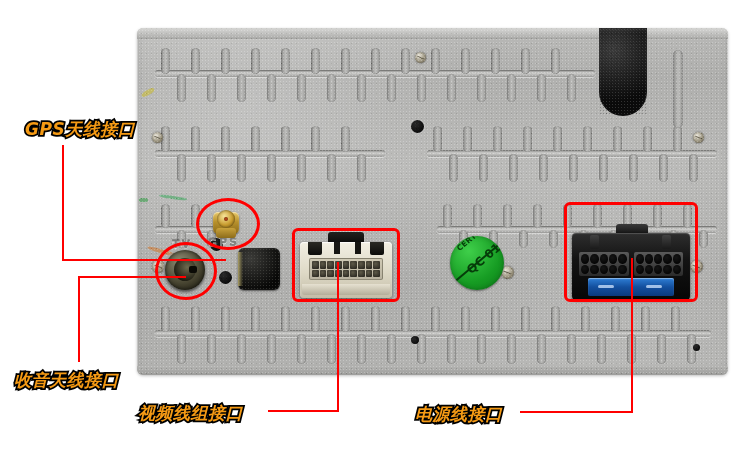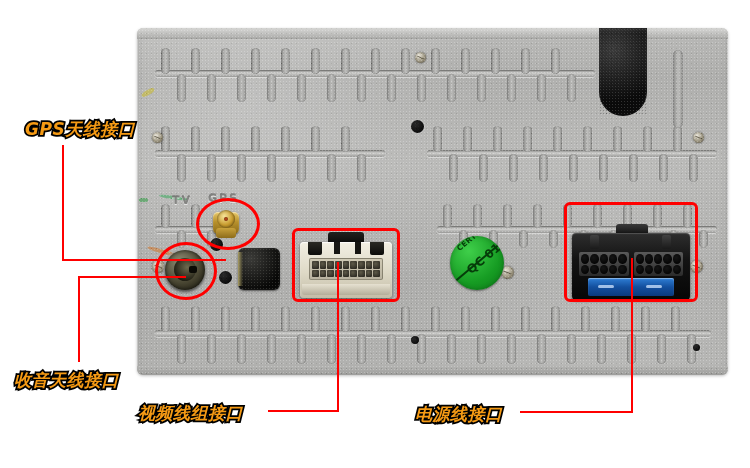--- a/index.html
+++ b/index.html
@@ -55,21 +55,21 @@
   .cutout{position:absolute;background:
       radial-gradient(circle at 30% 25%, #3a3a3a, #0a0a0a 70%);
     box-shadow:inset 0 2px 4px rgba(255,255,255,.10);}
   .cutout .mesh{position:absolute;inset:0;opacity:.55;
     background-image:radial-gradient(rgba(90,90,90,.9) .7px,transparent .8px);
     background-size:3px 3px;}
 
   
   .emboss{position:absolute;font-size:11px;font-weight:bold;letter-spacing:2px;
     color:rgba(120,120,118,.85);
-    text-shadow:0 1px 0 rgba(255,255,255,.6), 0 -1px 0 rgba(0,0,0,.25);}
+    text-shadow:0 1px 0 rgba(255,255,255,.6), 0 -1px 0 rgba(0,0,0,.25);margin-top:44px;}
 
   
   .sma{position:absolute;left:212px;top:208px;width:28px;height:30px;}
   .sma .nut{position:absolute;left:1px;top:4px;width:26px;height:22px;border-radius:5px;
     background:linear-gradient(180deg,#e8c96a,#b8912c 45%,#8a6a18);
     box-shadow:0 1px 2px rgba(0,0,0,.5), inset 0 1px 1px rgba(255,255,255,.5);}
   .sma .ring{position:absolute;left:5px;top:2px;width:18px;height:18px;border-radius:50%;
     background:radial-gradient(circle at 40% 35%,#f6e49b,#c99c2e 55%,#7e5f12);
     box-shadow:inset 0 0 3px rgba(0,0,0,.55);}
   .sma .pin{position:absolute;left:12px;top:9px;width:4px;height:4px;border-radius:50%;

